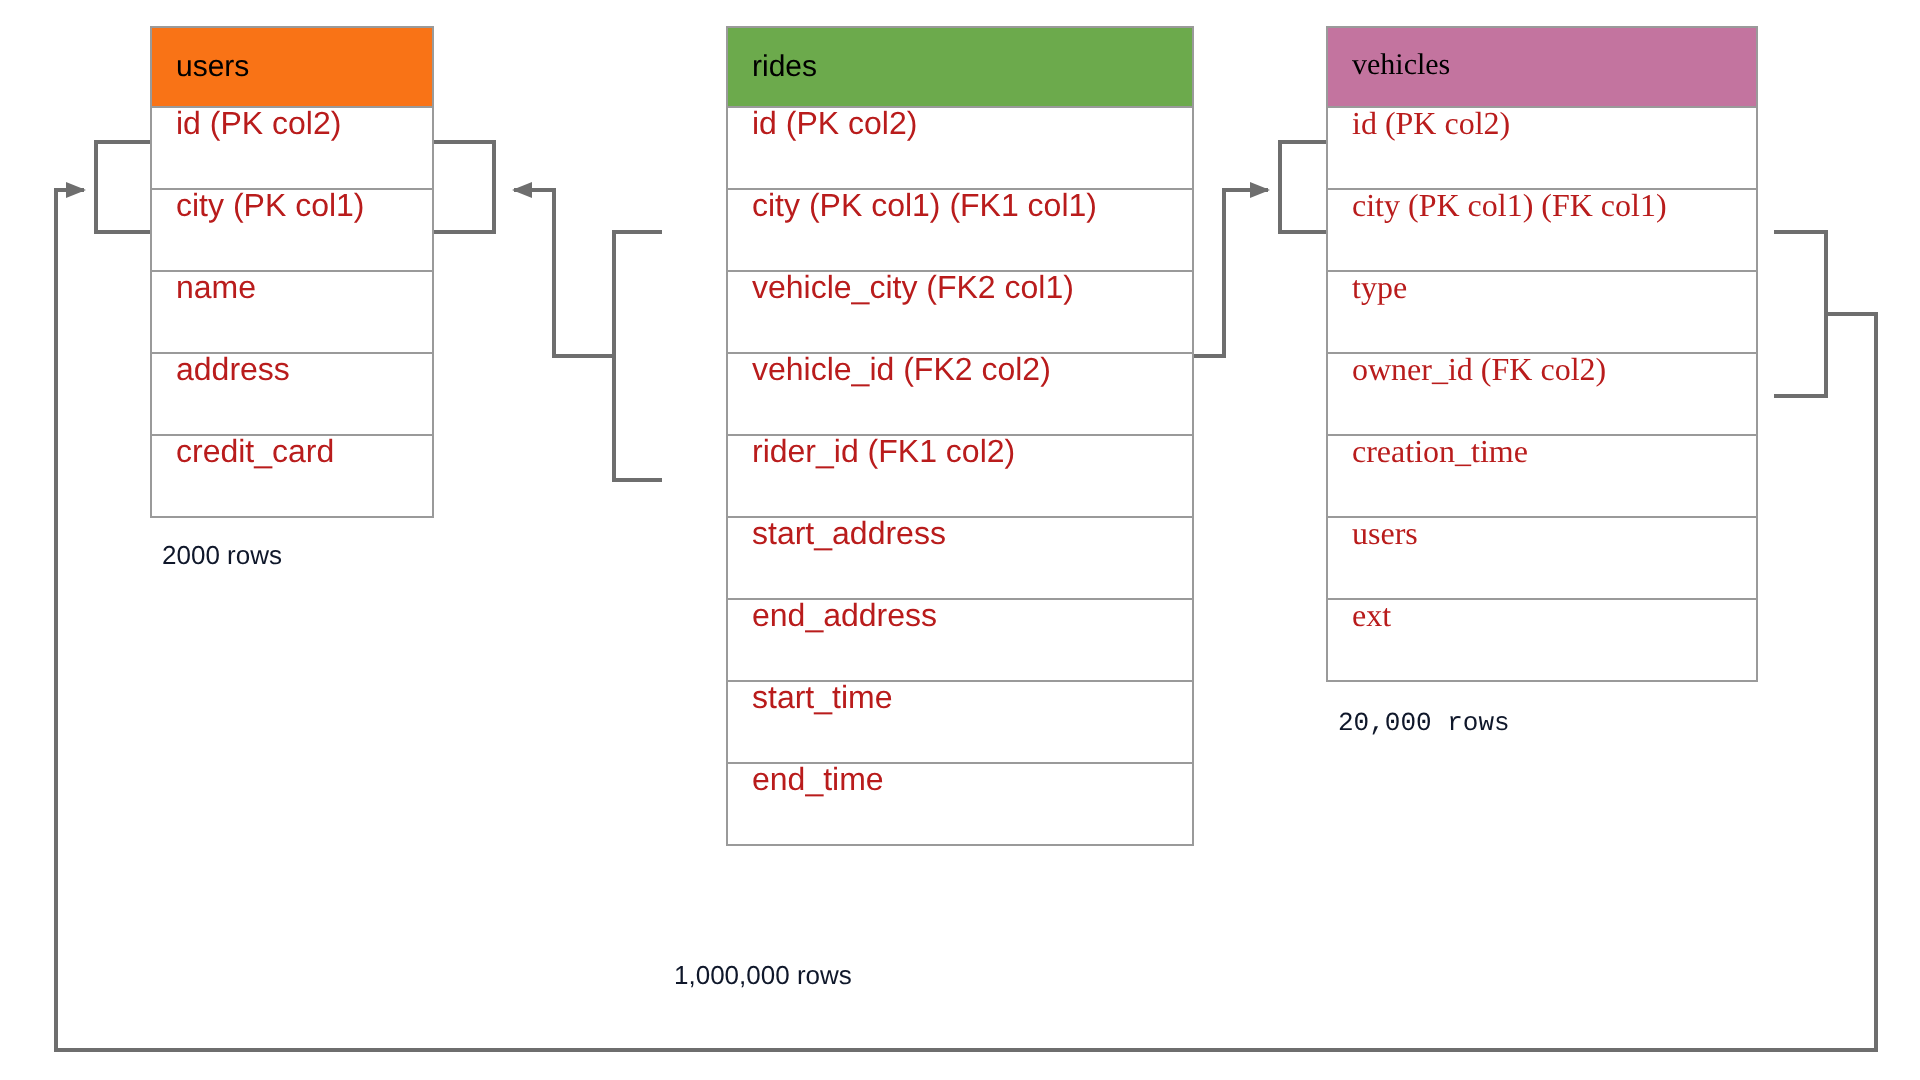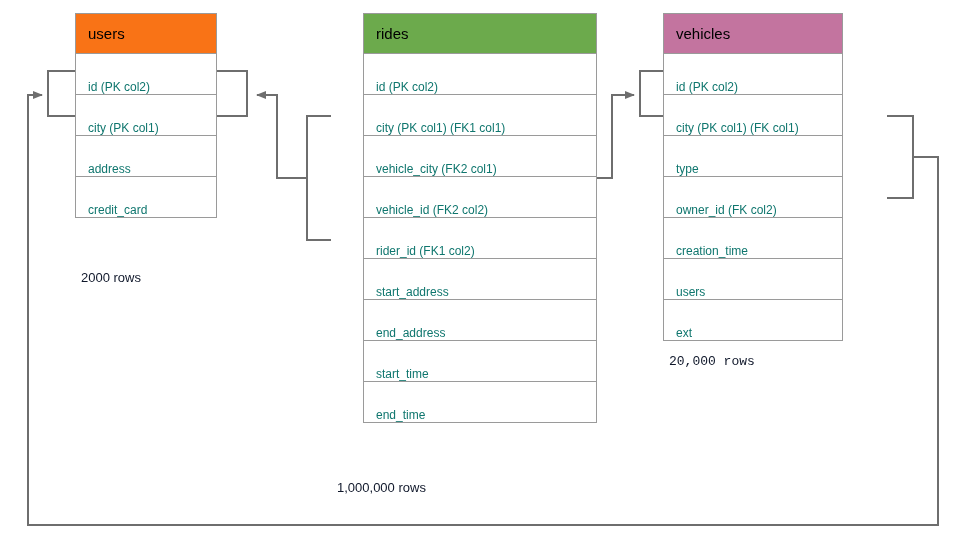--- a/index.html
+++ b/index.html
@@ -40,24 +40,24 @@
     font-size: 15px;
     color: #000000;
   }
   .field-row {
     box-sizing: border-box;
     height: 41px;
     border: 1px solid #9a9a9a;
     border-top: none;
     background: #ffffff;
     display: flex;
-    align-items: flex-end;
+    align-items: flex-start;
     padding-left: 12px;
-    font-size: 12px;
-    color: #0f766e;
+    font-size: 16px;
+    color: #b91c1c;
     white-space: nowrap;
   }
   .rowcount {
     position: absolute;
     font-size: 13px;
     color: #0f172a;
     white-space: nowrap;
   }
 </style>
 </head>
@@ -101,20 +101,23 @@
     <div class="entity-header" style="background:#f97316;">
       <span>users</span>
     </div>
     <div class="field-row">
       <span>id (PK col2)</span>
     </div>
     <div class="field-row">
       <span>city (PK col1)</span>
     </div>
     <div class="field-row">
+      <span>name</span>
+    </div>
+    <div class="field-row">
       <span>address</span>
     </div>
     <div class="field-row">
       <span>credit_card</span>
     </div>
   </div>
   <div class="rowcount" style="left:81px; top:270px;">2000 rows</div>
 
   <div class="entity" style="left:331px; top:13px; width:266px;padding-left:32px;">
     <div class="entity-header" style="background:#6caa4c;">
@@ -143,21 +146,21 @@
     </div>
     <div class="field-row">
       <span>start_time</span>
     </div>
     <div class="field-row">
       <span>end_time</span>
     </div>
   </div>
   <div class="rowcount" style="left:337px; top:480px;">1,000,000 rows</div>
 
-  <div class="entity" style="left:663px; top:13px; width:180px;">
+  <div class="entity" style="left:663px; top:13px; width:216px;font-family:Liberation Serif, serif;">
     <div class="entity-header" style="background:#c3749f;">
       <span>vehicles</span>
     </div>
     <div class="field-row">
       <span>id (PK col2)</span>
     </div>
     <div class="field-row">
       <span>city (PK col1) (FK col1)</span>
     </div>
     <div class="field-row">

